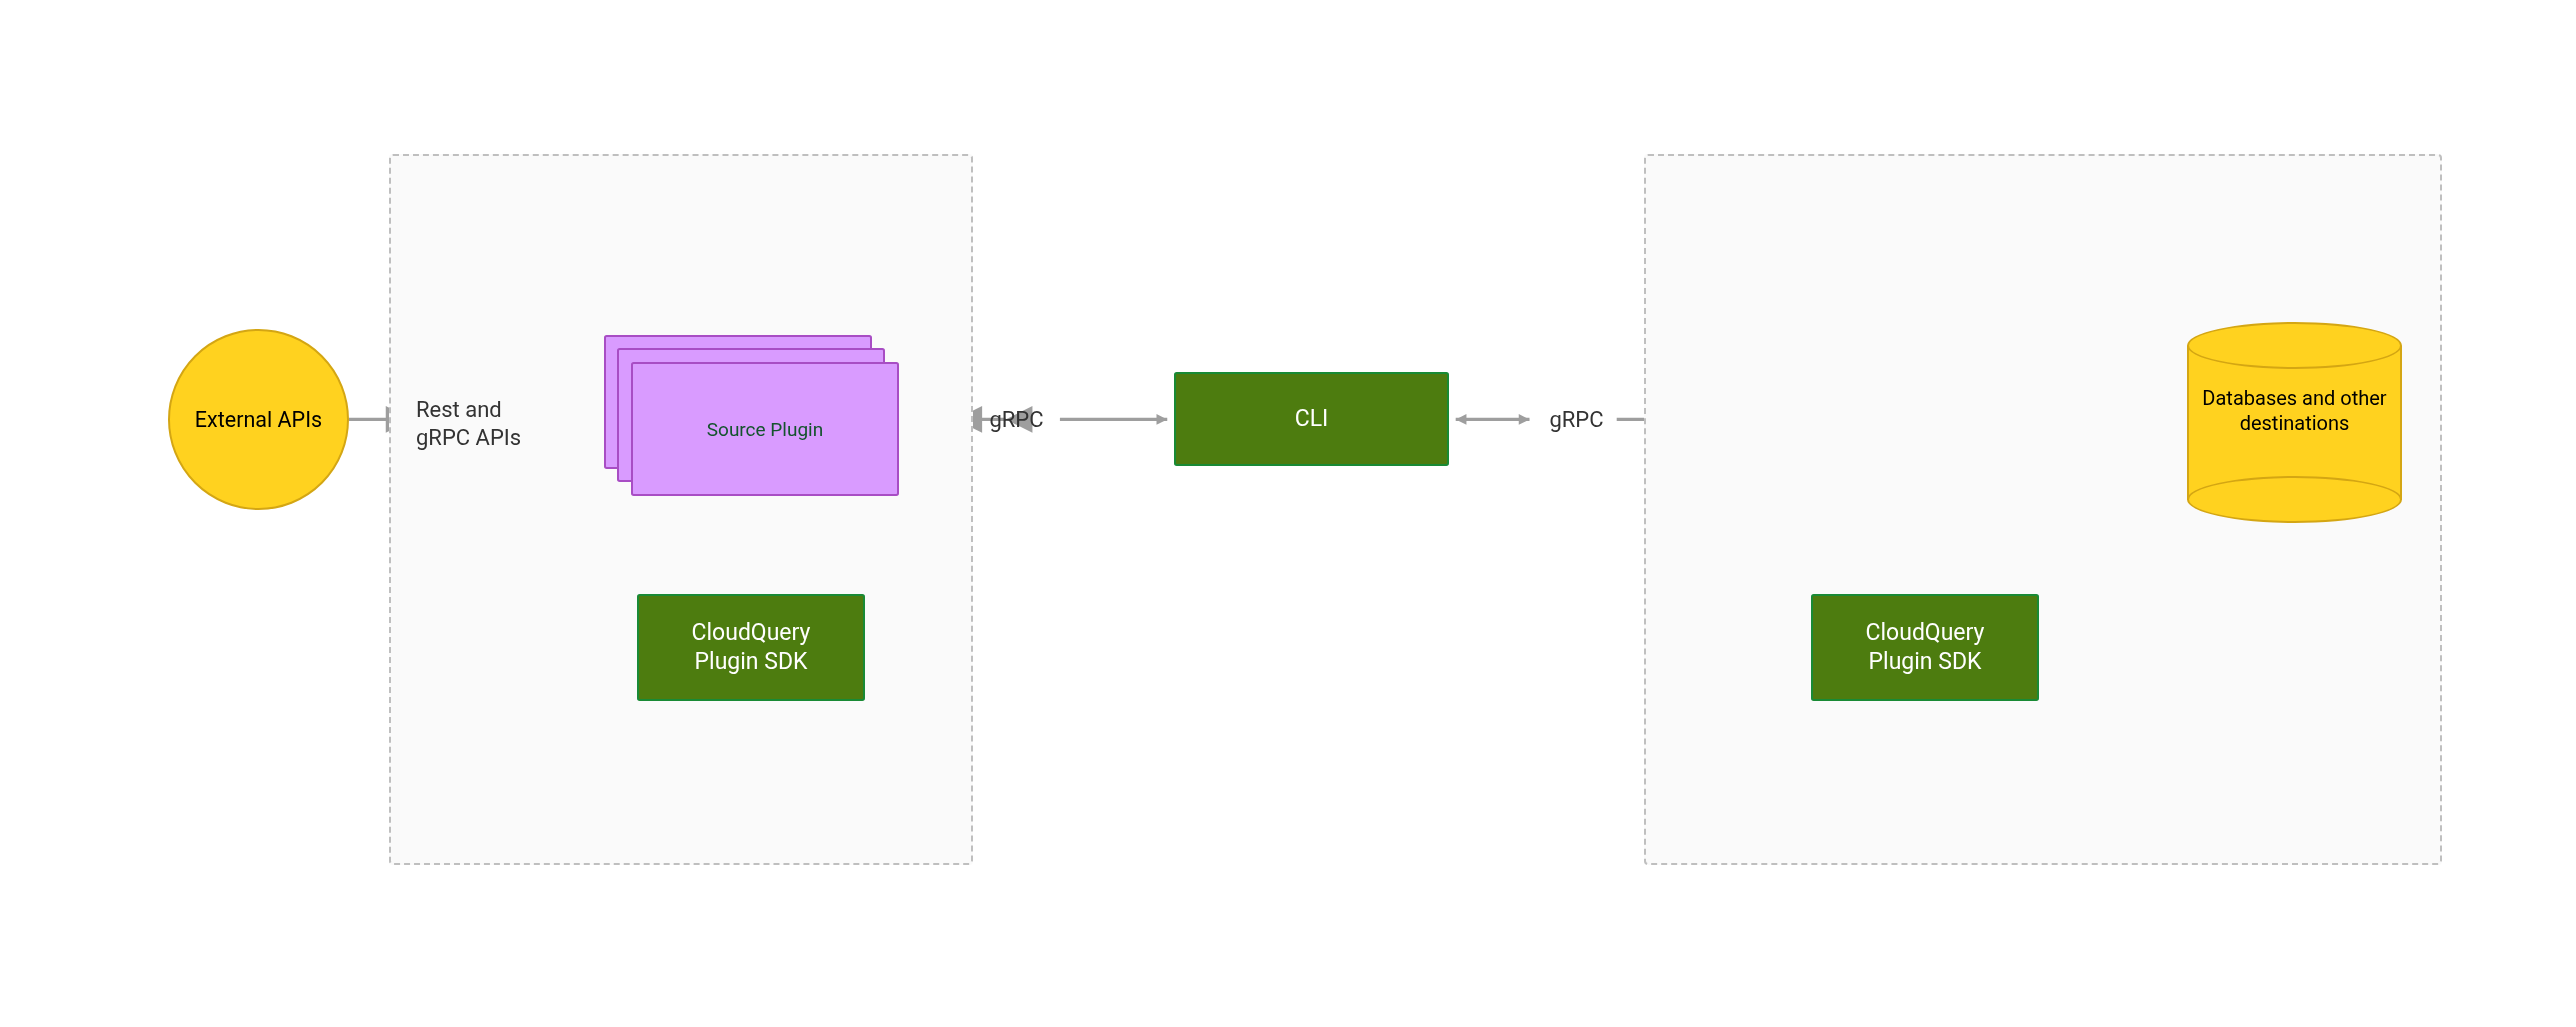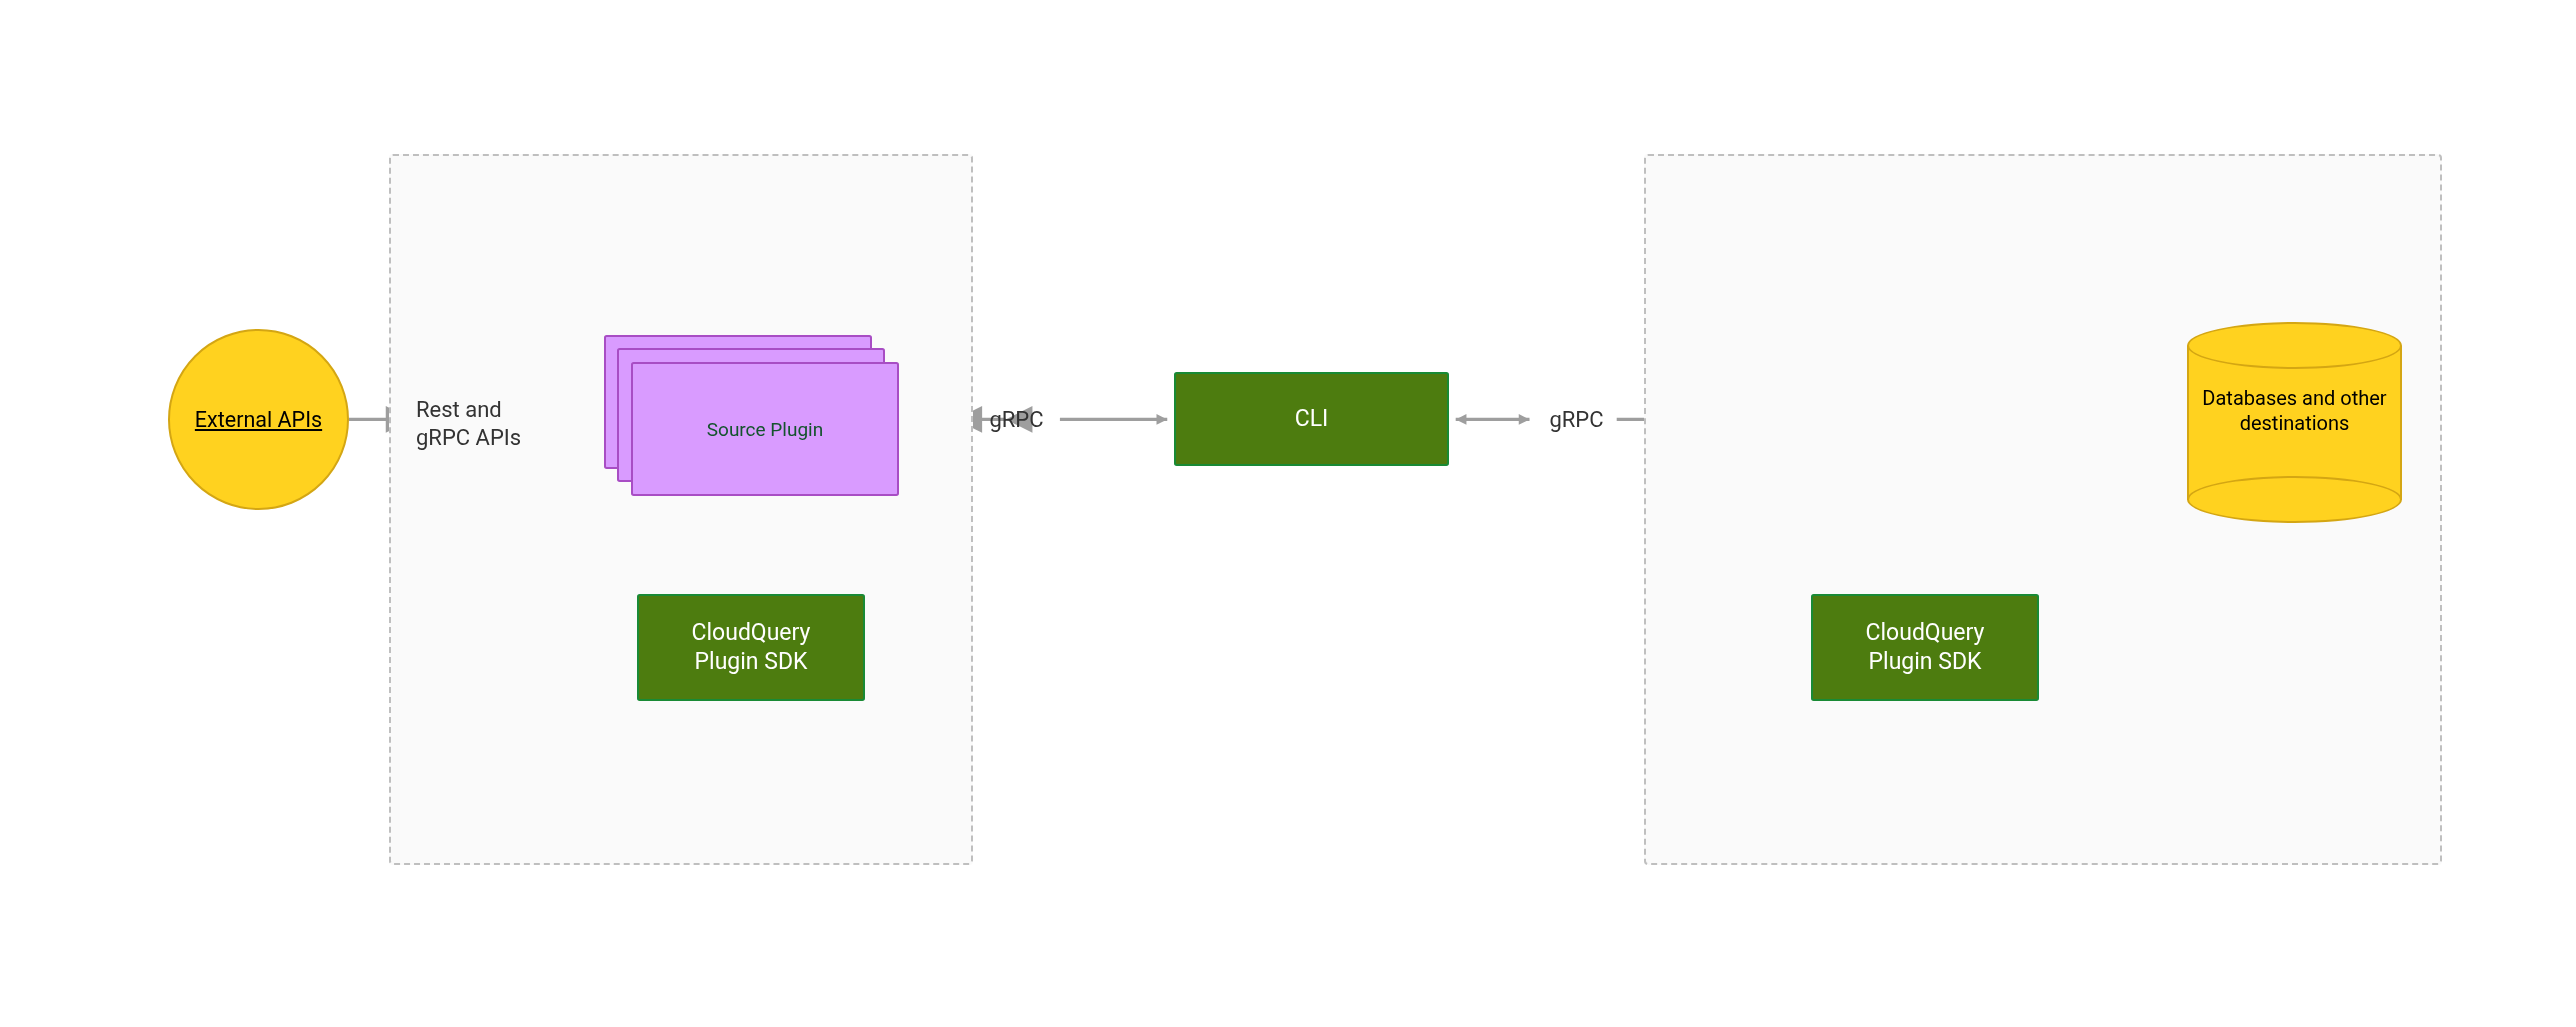--- a/index.html
+++ b/index.html
@@ -164,21 +164,21 @@
     <line x1="2870" y1="740" x2="2870" y2="880" stroke="#9e9e9e" stroke-width="5"></line>
     <polygon points="2870,740 2862,756 2878,756" fill="#9e9e9e"></polygon>
     <polygon points="2870,880 2862,864 2878,864" fill="#9e9e9e"></polygon>
   </svg>
 
   <div class="dashed-container" style="left:389px; top:154px; width:584px; height:711px;"></div>
 
   <div class="dashed-container" style="left:1644px; top:154px; width:798px; height:711px;"></div>
 
   <div class="circle-node" style="left:168px; top:329px; width:181px; height:181px;">
-    <span style="white-space:pre-line; padding:0 13.4px;text-decoration:underline;">External APIs</span>
+    <span style="white-space:pre-line; padding:0 13.4px;">External APIs</span>
   </div>
 
   <div class="label-text" style="left:416px; top:396px; width:114px; text-align:left;">
     <span>Rest and gRPC APIs</span>
   </div>
 
   <div class="plugin-stack" style="left:604px; top:335px; width:295px; height:161px;">
     <div class="stack-card" style="left:0px; top:0px; width:268px; height:134px;"></div>
     <div class="stack-card" style="left:13.4px; top:13.4px; width:268px; height:134px;"></div>
     <div class="stack-card stack-front" style="left:27px; top:27px; width:268px; height:134px;">

